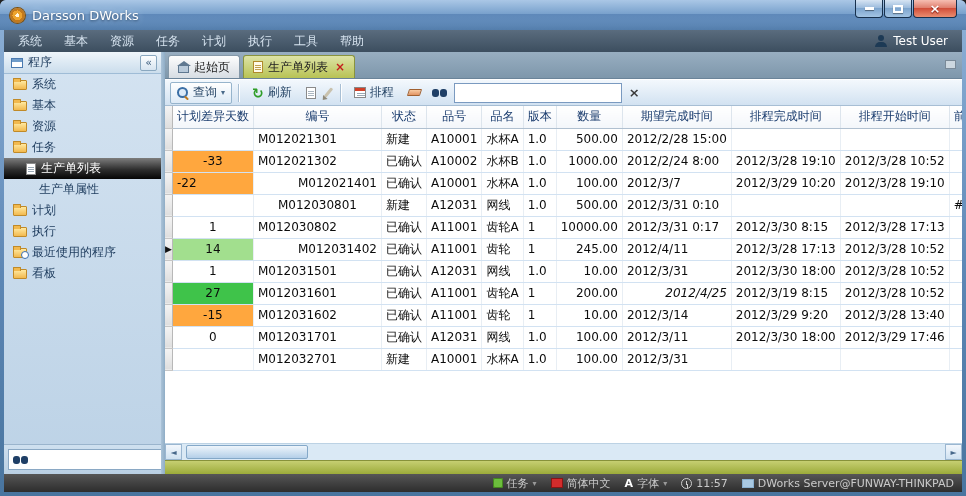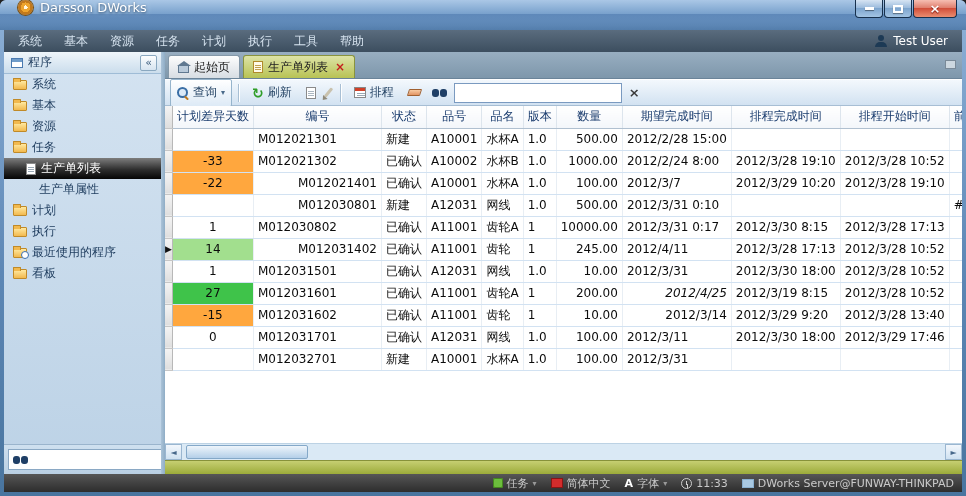--- a/index.html
+++ b/index.html
@@ -4,22 +4,22 @@
 <style>
   *{box-sizing:border-box;margin:0;padding:0;}
   html,body{width:966px;height:496px;}
   body{font-family:"DejaVu Sans",sans-serif;font-size:12px;background:#222;}
 
   .window{position:relative;width:966px;height:496px;overflow:hidden;
     background:linear-gradient(180deg,#8fb2d8,#5d87b5 55%,#49759f);
     border-radius:6px 6px 0 0;}
 
   
-  .titlebar{position:absolute;top:0;left:0;right:0;height:30px;display:flex;
-    padding:0 18px;border-radius:6px 6px 0 0;
+  .titlebar{position:absolute;top:0;left:0;right:0;height:30px;display:flex;align-items:center;
+    padding:0 10px;border-radius:6px 6px 0 0;
     background:linear-gradient(180deg,#aac7e6,#7aa2cd 45%,#5e88b9 46%,#53658b00),linear-gradient(180deg,#a9c6e5,#6d97c4 50%,#537dab);}
   .gear-icon{width:15px;height:15px;border-radius:50%;
     background:radial-gradient(circle at 50% 50%,#fff7e0 0 2px,#eda42e 2px 5px,#c2791c 5px 8px);
     box-shadow:0 0 0 1px #7d500e;}
   .title-text{color:#fff;margin-left:7px;font-size:13px;text-shadow:0 1px 3px #1c3a5c,0 0 6px #cfe4f7;}
   .winbtns{position:absolute;top:0;right:9px;display:flex;}
   .winbtn{height:18px;margin-left:1px;display:flex;align-items:center;justify-content:center;
     border:1px solid #17304d;border-top:none;border-radius:0 0 4px 4px;
     background:linear-gradient(#d6e4f3,#9dbcdd 45%,#7ba3cd 46%,#a3c4e4);}
   .winbtn.min,.winbtn.max{width:28px;}
@@ -96,21 +96,21 @@
   .tab-icon.doc{width:10px;height:12px;background:#fffbe8;border:1px solid #b08a2a;}
   .tab-icon.doc::before{content:'';position:absolute;left:1px;top:3px;width:6px;height:1px;background:#c0a050;
     box-shadow:0 2px 0 #c0a050,0 4px 0 #c0a050;}
   .tab-close{color:#c41e1e;font-weight:bold;font-size:12px;margin-left:2px;line-height:1;}
   .pin-icon{position:absolute;right:6px;top:8px;width:11px;height:9px;
     background:#cdd8e0;border:1px solid #7a8a98;}
 
   .toolbar{position:absolute;left:0;right:0;top:27px;height:27px;display:flex;align-items:center;gap:3px;
     padding:0 5px;background:linear-gradient(#f3f8fd,#d2e2f1);
     border-top:1px solid #ffffff;border-bottom:1px solid #a7bed4;}
-  .tbtn{display:inline-flex;align-items:center;gap:4px;height:28px;padding:0 6px;border-radius:2px;
+  .tbtn{display:inline-flex;align-items:center;gap:4px;height:22px;padding:0 6px;border-radius:2px;
     color:#1c3c5e;border:1px solid transparent;cursor:default;}
   .tbtn.bordered{border-color:#96b4cc;background:linear-gradient(#ffffff,#ddeaf6);}
   .tbtn.iconbtn{padding:0 3px;}
   .tsep{width:1px;height:18px;background:#a8bfd4;box-shadow:1px 0 0 #fff;margin:0 3px;}
   .dd-arrow{font-size:8px;color:#4a6a8a;}
   .ico-search{width:12px;height:12px;position:relative;}
   .ico-search::before{content:'';position:absolute;left:0;top:0;width:7px;height:7px;border-radius:50%;
     border:2px solid #3a6ea5;background:#dceaf8;}
   .ico-search::after{content:'';position:absolute;right:0;bottom:0;width:5px;height:2px;background:#c07a20;
     transform:rotate(45deg);border-radius:1px;}
@@ -372,36 +372,36 @@
                 <td style="text-align: left;">水杯B</td>
                 <td style="text-align: left;">1.0</td>
                 <td style="text-align: right;">1000.00</td>
                 <td style="text-align: left;">2012/2/24 8:00</td>
                 <td style="text-align: left;">2012/3/28 19:10</td>
                 <td style="text-align: left;">2012/3/28 10:52</td>
                 <td style="text-align: left;"></td>
               </tr>
               <tr>
                 <td class="ind"></td>
-                <td class="diff-orange" style="text-align: center;">-22</td>
+                <td class="diff-orange" style="">-22</td>
                 <td style="text-align: right;">M012021401</td>
                 <td style="text-align: left;">已确认</td>
                 <td style="text-align: left;">A10001</td>
                 <td style="text-align: left;">水杯A</td>
                 <td style="text-align: left;">1.0</td>
                 <td style="text-align: right;">100.00</td>
                 <td style="text-align: left;">2012/3/7</td>
                 <td style="text-align: left;">2012/3/29 10:20</td>
                 <td style="text-align: left;">2012/3/28 19:10</td>
                 <td style="text-align: left;"></td>
               </tr>
               <tr>
                 <td class="ind"></td>
                 <td style="text-align: center;"></td>
-                <td style="text-align: right;">M012030801</td>
+                <td style="text-align: center;">M012030801</td>
                 <td style="text-align: left;">新建</td>
                 <td style="text-align: left;">A12031</td>
                 <td style="text-align: left;">网线</td>
                 <td style="text-align: left;">1.0</td>
                 <td style="text-align: right;">500.00</td>
                 <td style="text-align: left;">2012/3/31 0:10</td>
                 <td style="text-align: left;"></td>
                 <td style="text-align: left;"></td>
                 <td style="text-align: left;">#</td>
               </tr>
@@ -463,21 +463,21 @@
               </tr>
               <tr>
                 <td class="ind"></td>
                 <td class="diff-orange" style="text-align: center;">-15</td>
                 <td style="text-align: left;">M012031602</td>
                 <td style="text-align: left;">已确认</td>
                 <td style="text-align: left;">A11001</td>
                 <td style="text-align: left;">齿轮</td>
                 <td style="text-align: left;">1</td>
                 <td style="text-align: right;">10.00</td>
-                <td style="text-align: right;">2012/3/14</td>
+                <td style="text-align: left;">2012/3/14</td>
                 <td style="text-align: left;">2012/3/29 9:20</td>
                 <td style="text-align: left;">2012/3/28 13:40</td>
                 <td style="text-align: left;"></td>
               </tr>
               <tr>
                 <td class="ind"></td>
                 <td style="text-align: center;">0</td>
                 <td style="text-align: left;">M012031701</td>
                 <td style="text-align: left;">已确认</td>
                 <td style="text-align: left;">A12031</td>
@@ -526,21 +526,21 @@
       <span class="sb-lang-icon"></span>
       <span>简体中文</span>
     </div>
     <div class="sb-item">
       <span class="sb-font-icon">A</span>
       <span>字体</span>
       <span class="sb-dd">▾</span>
     </div>
     <div class="sb-item">
       <span class="sb-clock-icon"></span>
-      <span>11:33</span>
+      <span>11:57</span>
     </div>
     <div class="sb-item">
       <span class="sb-server-icon"></span>
       <span>DWorks Server@FUNWAY-THINKPAD</span>
     </div>
   </div>
 
 </div>
 
 </body></html>

